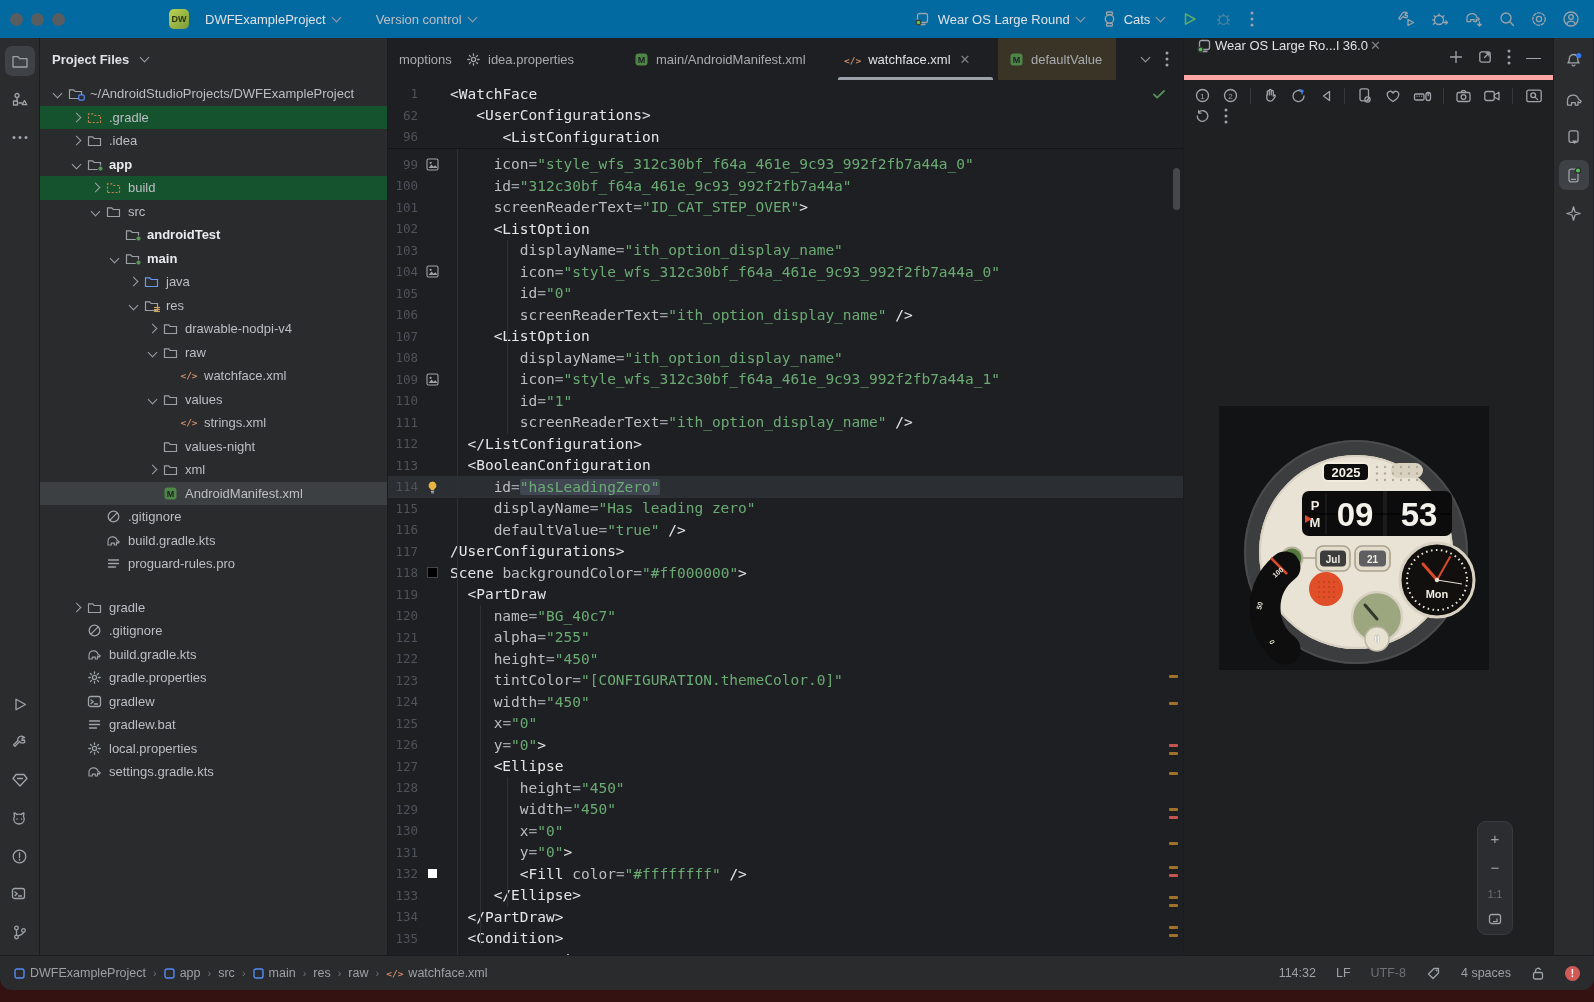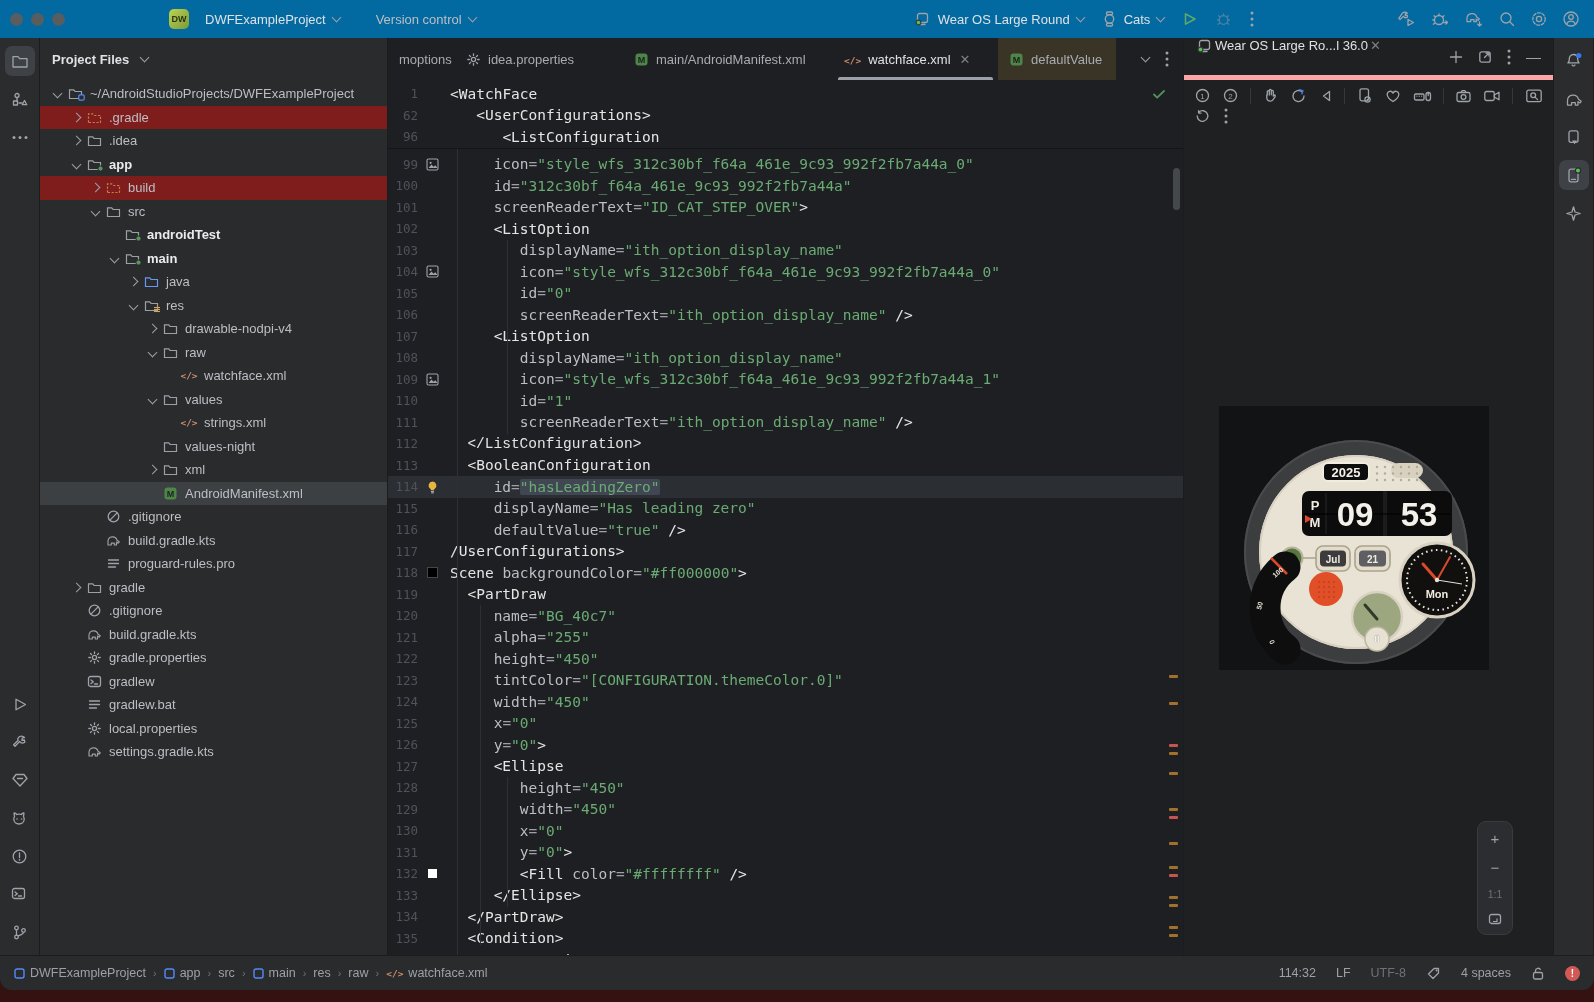--- a/index.html
+++ b/index.html
@@ -20,21 +20,21 @@
   .actbar{flex:0 0 40px;background:#2a2c2e;border-right:1px solid #1b1c1e;display:flex;flex-direction:column;align-items:center;padding-top:8px}
   .actbar .sp{flex:1}
   .abtn{width:30px;height:30px;border-radius:7px;display:flex;align-items:center;justify-content:center;margin-bottom:8px}
   .abtn.sel{background:#3e4145}
   
   .project{flex:0 0 348px;background:#292b2d;border-right:1px solid #1b1c1e;display:flex;flex-direction:column;overflow:hidden}
   .ptitle{flex:0 0 42px;display:flex;align-items:center;padding-left:12px;gap:12px;color:#dfe1e5;font-size:13px;font-weight:bold}
   .tree{flex:1;overflow:hidden;font-size:13px;color:#bcbec4;padding-top:2px}
   .trow{height:23.5px;display:flex;align-items:center;white-space:nowrap}
   .trow .cv{margin:0 6px 0 0}
-  .trow.olive{background:#7f1d1d}
+  .trow.olive{background:#14532d}
   .trow.sel{background:#3d4043}
   .trow .lb{margin-left:7px}
   .trow .b{color:#e9ebee;font-weight:bold}
   .ticon{width:16px;display:inline-flex;justify-content:center;position:relative;flex:0 0 16px}
   
   .editor{flex:0 0 795px;display:flex;flex-direction:column;background:#1e1f22;position:relative;overflow:hidden}
   .tabs{flex:0 0 42px;display:flex;align-items:stretch}
   .tab{display:flex;align-items:center;gap:7px;padding:0 11px;font-size:13px;color:#a8abb0;position:relative;white-space:nowrap;overflow:hidden;flex:0 0 auto}
   .tab.active{color:#dfe1e5}
   .tab.active::after{content:"";position:absolute;left:5px;right:5px;bottom:0;height:3px;background:#9ca0a8;border-radius:2px 2px 0 0}
@@ -471,21 +471,21 @@
               <svg width="15" height="15">
                 <g fill="none" stroke="#9ea3a9" stroke-width="1.3" stroke-linecap="round" stroke-linejoin="round">
                   <line x1="2.5" y1="4" x2="12.5" y2="4"></line>
                   <line x1="2.5" y1="7.5" x2="12.5" y2="7.5"></line>
                   <line x1="2.5" y1="11" x2="9.5" y2="11"></line>
                 </g>
               </svg>
             </span>
             <span class="lb">proguard-rules.pro</span>
           </div>
-          <div class="trow" style="padding-left: 33px;">
+          <div class="trow" style="padding-left: 33px; margin-top: 20px;">
             <span class="cv cvr"></span>
             <span class="ticon">
               <svg width="15" height="15">
                 <path d="M1.5 12.5V3.8h4.2l1.4 1.7h6.4v7z" fill="none" stroke="#9da0a6" stroke-width="1.2"></path>
               </svg>
             </span>
             <span class="lb">gradle</span>
           </div>
           <div class="trow" style="padding-left: 33px;">
             <span class="cv" style="visibility: hidden;"></span>
@@ -753,21 +753,21 @@
           <div class="cl">
             <span class="num">111</span>
             <span class="gic"></span>
             <span class="fold"></span>
             <span class="txt" style="padding-left: 8ch;"><span class="a">screenReaderText</span><span class="o">=</span><span class="s">"ith_option_display_name"</span><span class="p"> </span><span class="t">/&gt;</span></span>
           </div>
           <div class="cl">
             <span class="num">112</span>
             <span class="gic"></span>
             <span class="fold"></span>
-            <span class="txt" style="padding-left: 2ch; font-family: Liberation Mono, monospace;"><span class="t">&lt;/ListConfiguration&gt;</span></span>
+            <span class="txt" style="padding-left: 2ch;"><span class="t">&lt;/ListConfiguration&gt;</span></span>
           </div>
           <div class="cl">
             <span class="num">113</span>
             <span class="gic"></span>
             <span class="fold"></span>
             <span class="txt" style="padding-left: 2ch;"><span class="t">&lt;BooleanConfiguration</span></span>
           </div>
           <div class="cl cur">
             <span class="num">114</span>
             <span class="gic">

